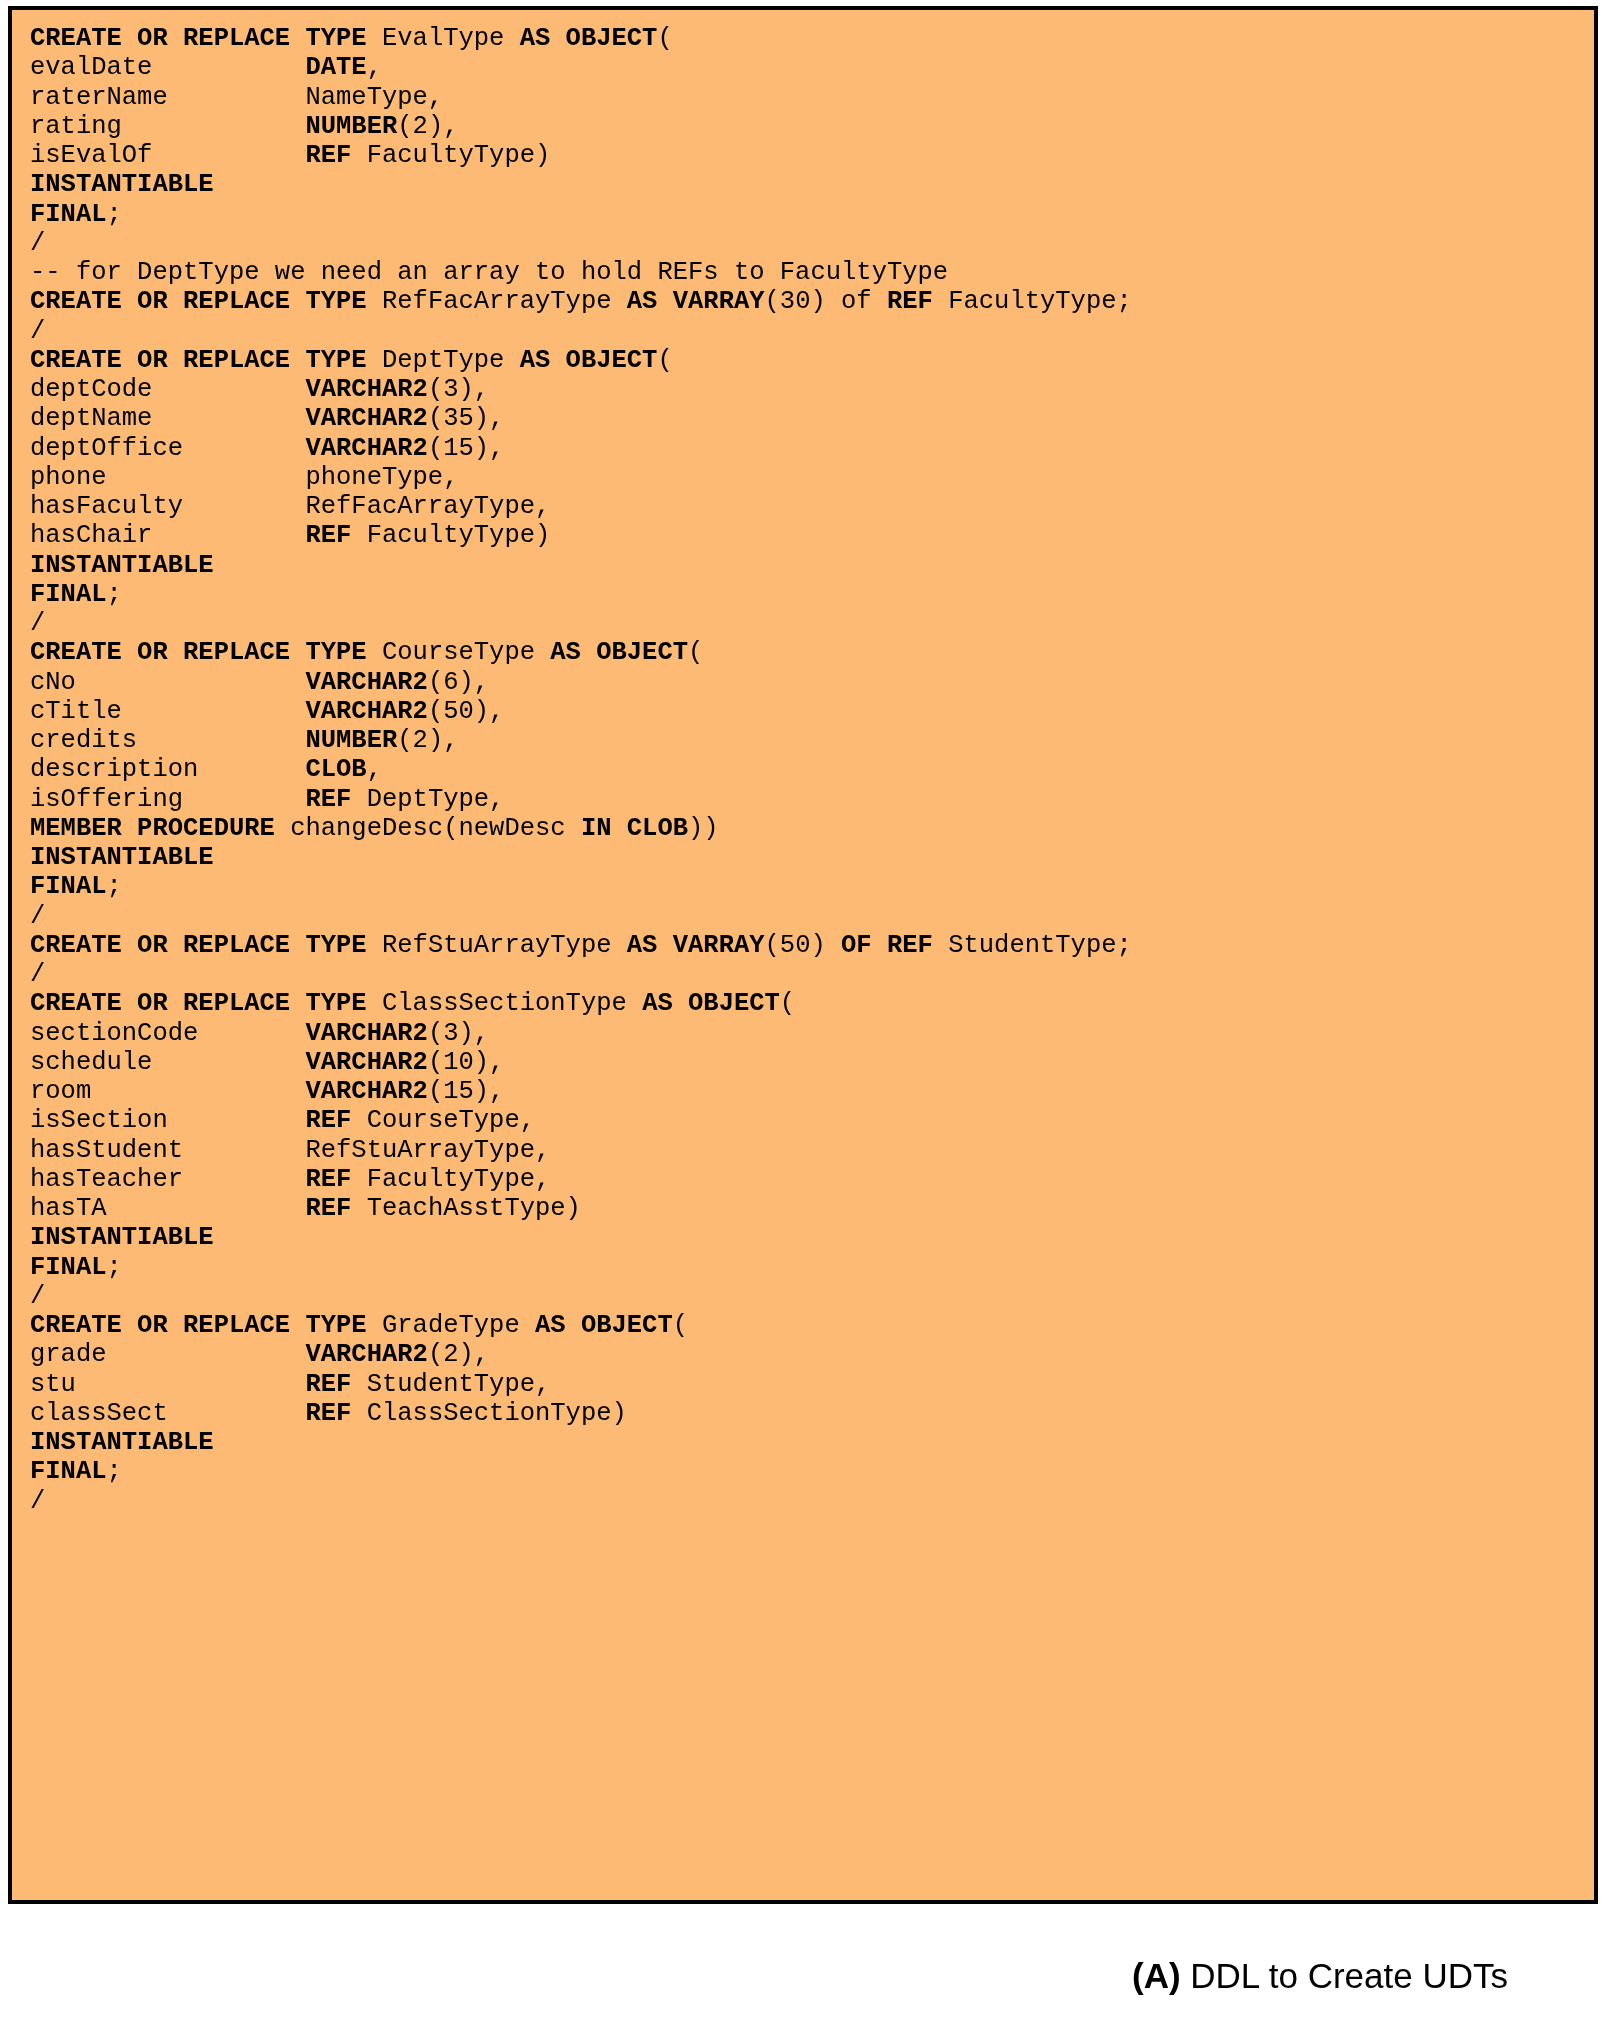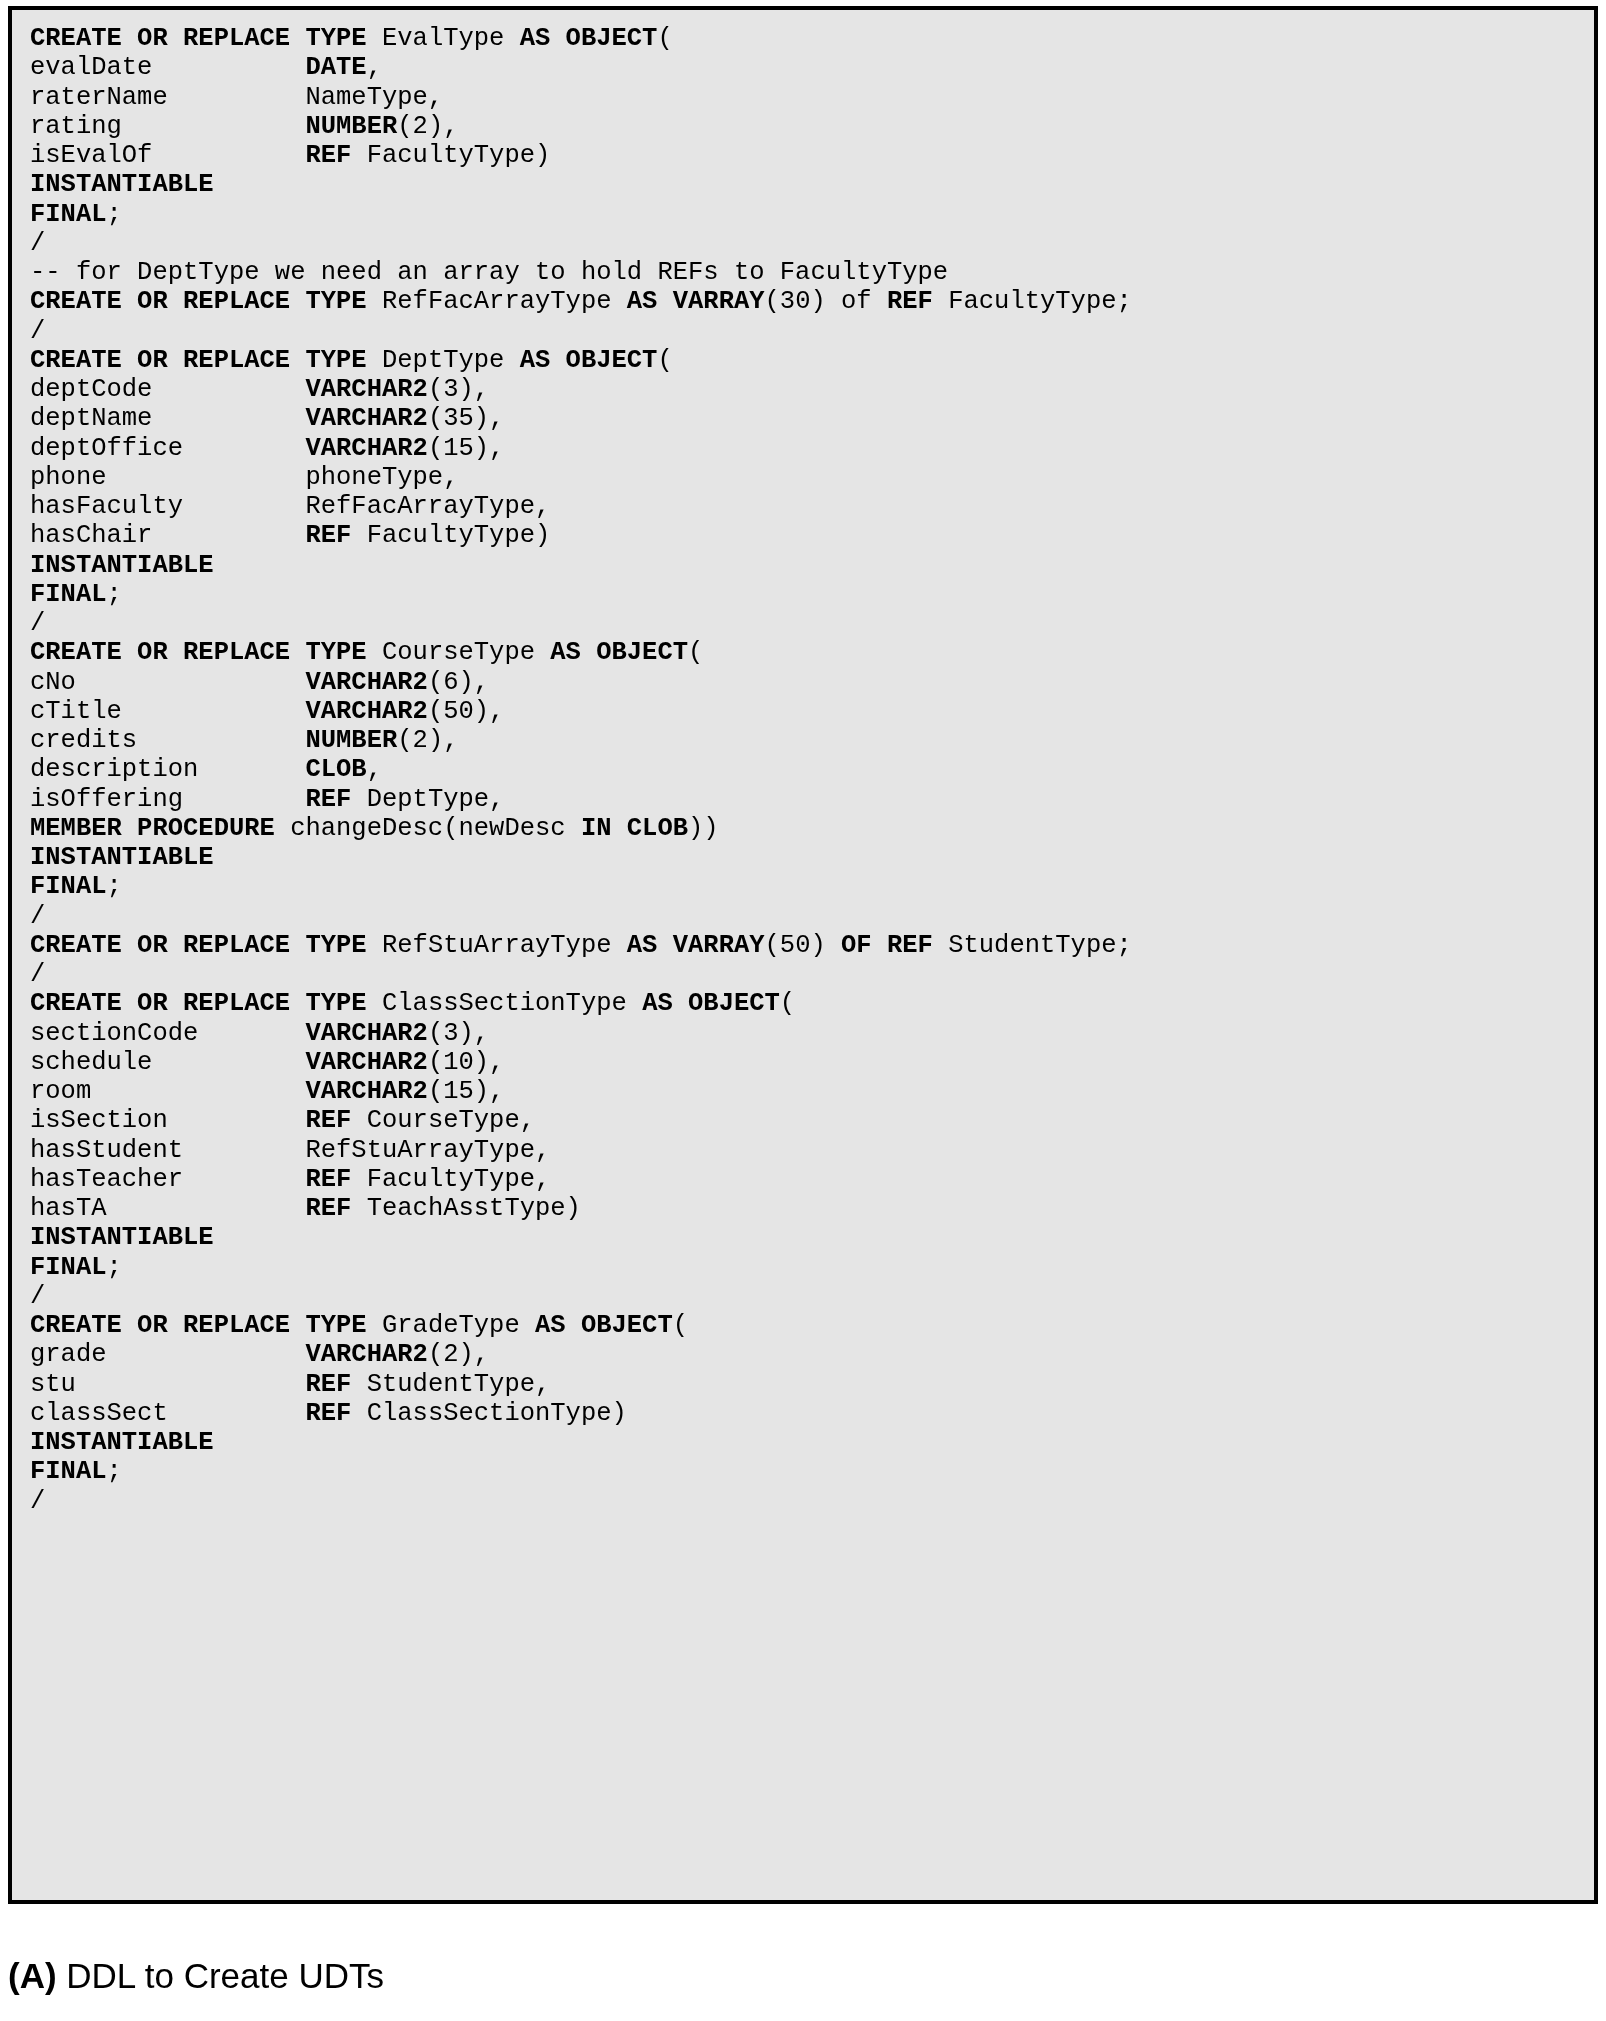--- a/index.html
+++ b/index.html
@@ -26,21 +26,21 @@
 
   
   .code-box {
     position: absolute;
     left: 8px;
     top: 6px;
     width: 1590px;
     height: 1898px;
     box-sizing: border-box;
     border: 4px solid #000000;
-    background: #e5e5e5;
+    background: #fdba74;
     overflow: hidden;
   }
 
   .code-listing {
     padding: 14px 0 0 18px;
     font-family: "Liberation Mono", "DejaVu Sans Mono", monospace;
     font-size: 25.5px;
     line-height: 29.25px;
     white-space: pre;
     letter-spacing: 0px;
@@ -63,20 +63,21 @@
   .caption {
     position: absolute;
     left: 8px;
     top: 1955px;
     width: 1500px;
     font-family: "Liberation Sans", sans-serif;
     font-size: 35px;
     line-height: 42px;
     color: #000000;
     white-space: pre;
+    text-align: right;
   }
   .caption .caption-label {
     font-weight: bold;
   }
   .caption .caption-text {
     font-weight: normal;
   }
 </style>
 </head>
 <body>

